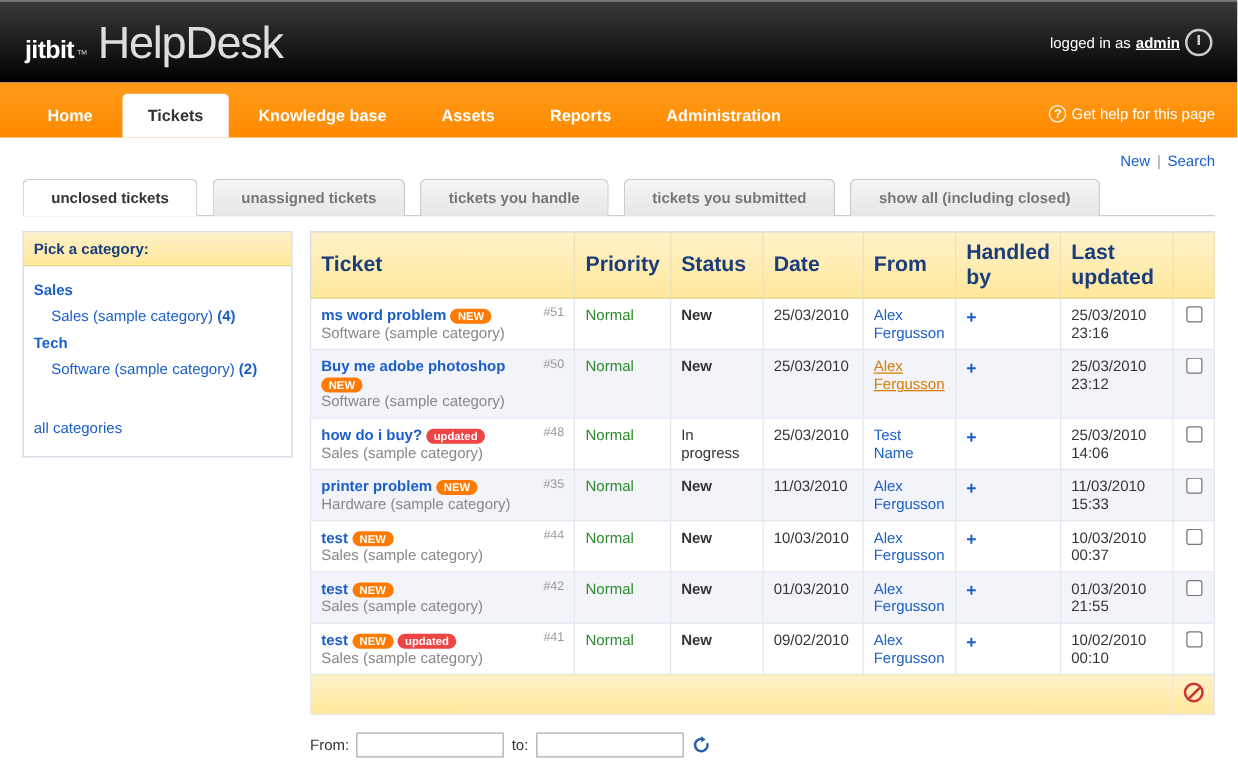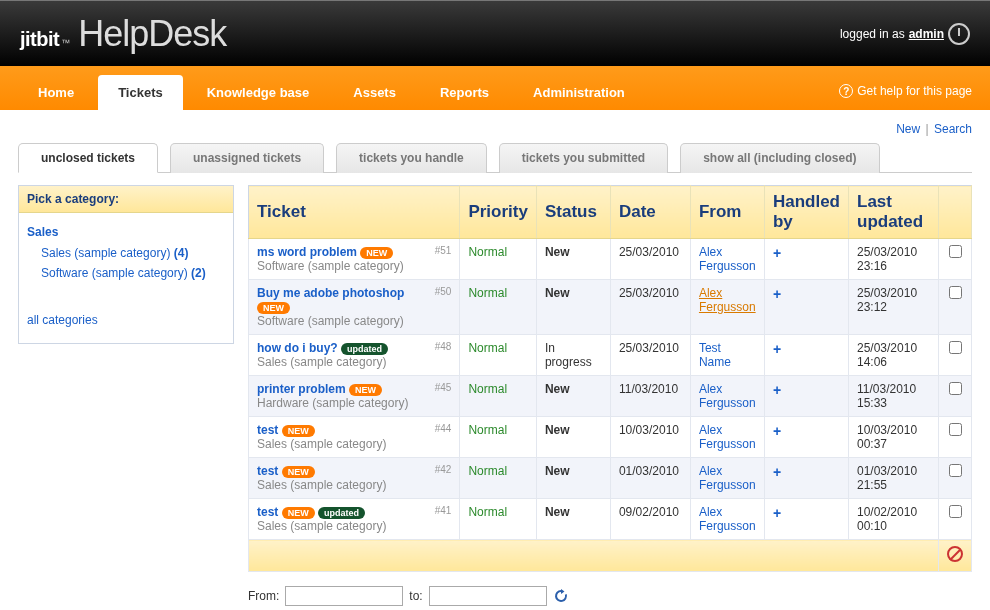--- a/index.html
+++ b/index.html
@@ -97,21 +97,21 @@
   }
   table.tickets tbody tr:nth-child(even) td { background: #f2f4fa; }
   .t-title { color: #1a5fc8; font-weight: bold; cursor:pointer;}
   .t-sub { color: #888; }
   .t-id { float: right; color: #999; font-size: 10px; }
   .badge {
     display: inline-block; color: #fff; font-size: 9px; font-weight: bold;
     border-radius: 7px; padding: 1px 6px; vertical-align: middle;
   }
   .badge.new { background: #ff7a00; }
-  .badge.updated { background: #14532d; }
+  .badge.updated { background: #ef4444; }
   .prio-normal { color: #2c8a2c; }
   .status-new { font-weight: bold; }
   .from-link { color: #1a5fc8; cursor:pointer;}
   .from-link.orange { color:#d97a00; text-decoration:underline;}
   .plus { color: #1a5fc8; font-weight: bold; cursor:pointer; font-size:14px; }
   .chk { width:13px; height:13px; }
   tr.footer-row td { background: linear-gradient(#fff2c9, #ffe79a) !important; height: 24px; }
   .forbid-icon {
     width:16px;height:16px;border:2px solid #c33;border-radius:50%;position:relative;display:inline-block;
   }
@@ -175,20 +175,21 @@
       <div class="subtab">tickets you submitted</div>
       <div class="subtab">show all (including closed)</div>
     </div>
 
   <div class="panel-row">
     <div class="sidebar">
       <div class="sidebar-head">Pick a category:</div>
       <div class="sidebar-body" id="sidebar-body">
           <span class="cat-link">Sales</span>
           <span class="subcat">Sales (sample category)  <span class="count">(4)</span></span>
+          <span class="cat-link">Tech</span>
           <span class="subcat">Software (sample category)  <span class="count">(2)</span></span>
           <span class="all-cats">all categories</span>
         </div>
     </div>
 
     <div class="table-wrap">
       <table class="tickets">
         <thead>
           <tr>
             <th>Ticket</th>
@@ -226,21 +227,21 @@
               <td><span class="t-id">#48</span><span class="t-title">how do i buy?</span> <span class="badge updated">updated</span><br><span class="t-sub">Sales (sample category)</span></td>
               <td class="priority-col"><span class="prio-normal">Normal</span></td>
               <td class="status-col"><span class="">In progress</span></td>
               <td class="date-col">25/03/2010</td>
               <td class="from-col"><span class="from-link">Test Name</span></td>
               <td class="handled-col"><span class="plus">+</span></td>
               <td class="updated-col">25/03/2010<br>14:06</td>
               <td class="chk-col"><input type="checkbox" class="chk" style=""></td>
             </tr>
             <tr>
-              <td><span class="t-id">#45</span><span class="t-title">printer problem</span> <span class="badge new">NEW</span><br><span class="t-sub">Hardware (sample category)</span></td>
+              <td><span class="t-id">#35</span><span class="t-title">printer problem</span> <span class="badge new">NEW</span><br><span class="t-sub">Hardware (sample category)</span></td>
               <td class="priority-col"><span class="prio-normal">Normal</span></td>
               <td class="status-col"><span class="status-new">New</span></td>
               <td class="date-col">11/03/2010</td>
               <td class="from-col"><span class="from-link">Alex Fergusson</span></td>
               <td class="handled-col"><span class="plus">+</span></td>
               <td class="updated-col">11/03/2010<br>15:33</td>
               <td class="chk-col"><input type="checkbox" class="chk" style=""></td>
             </tr>
             <tr>
               <td><span class="t-id">#44</span><span class="t-title">test</span> <span class="badge new">NEW</span><br><span class="t-sub">Sales (sample category)</span></td>

